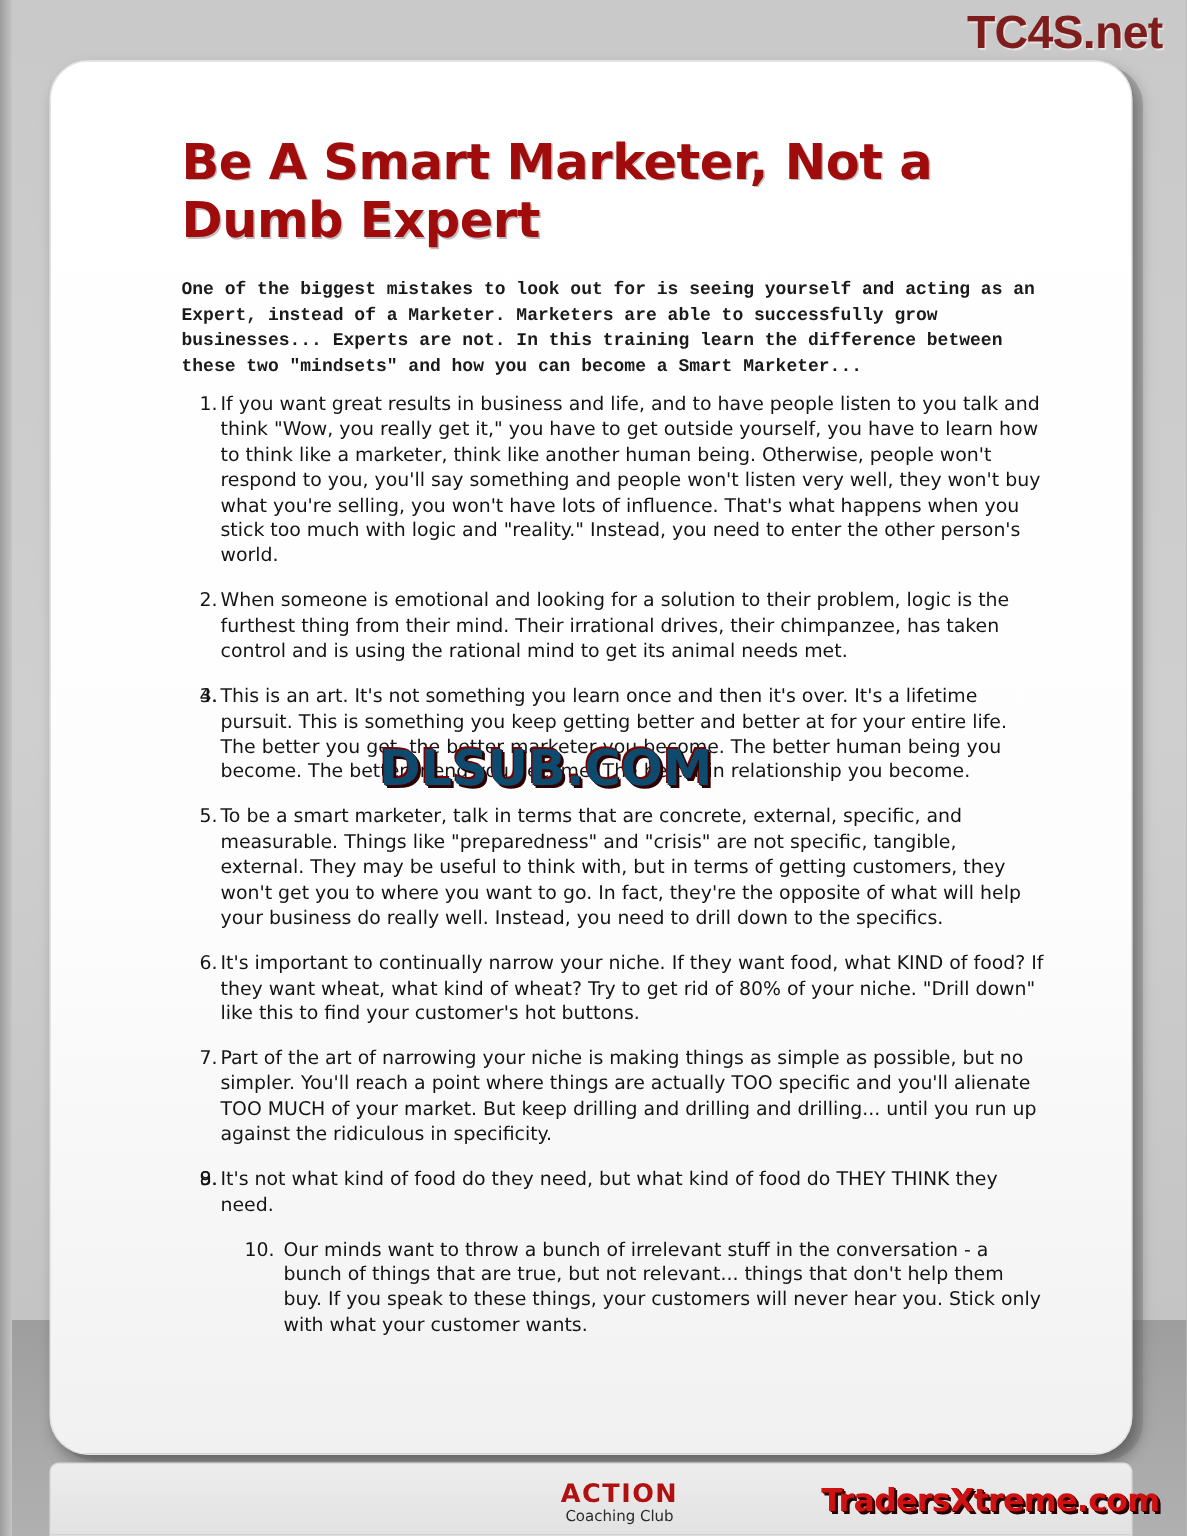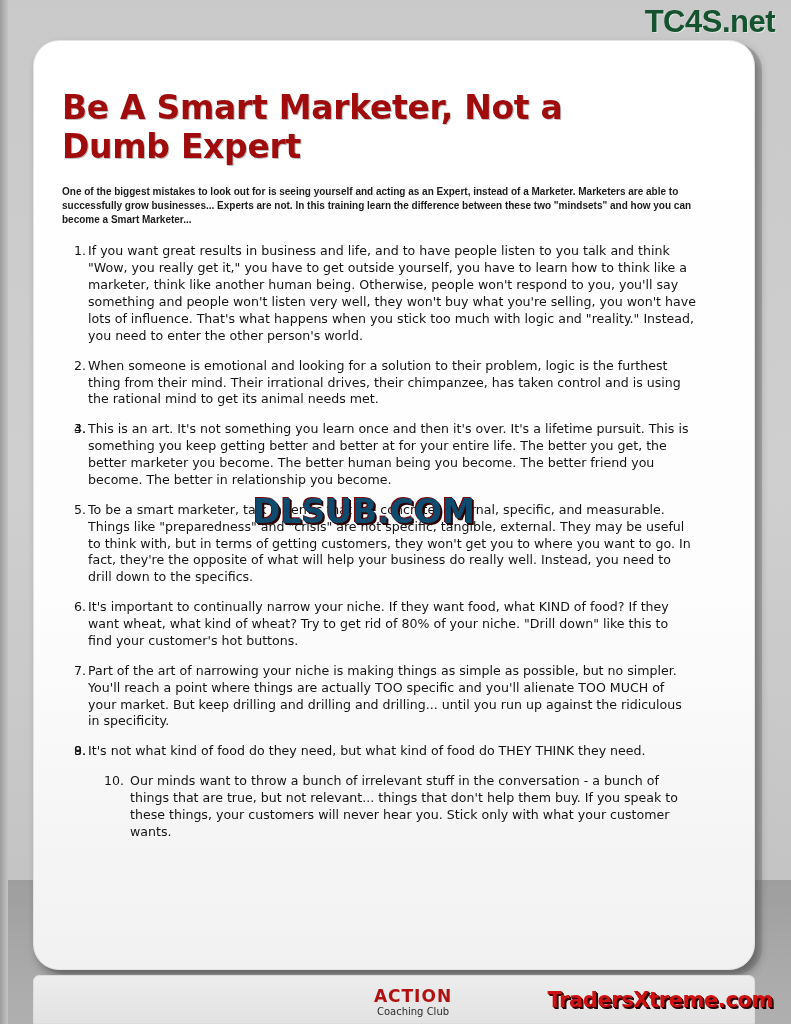--- a/index.html
+++ b/index.html
@@ -27,21 +27,21 @@
     left: 0; top: 880px;
     width: 791px; height: 144px;
     background: linear-gradient(to bottom, #9e9e9e 0%, #a6a6a6 40%, #b0b0b0 100%);
   }
 
   .watermark-tl {
     position: absolute;
     right: 16px; top: 4px;
     font-size: 31px;
     font-weight: bold;
-    color: #14532d;
+    color: #7f1d1d;
     letter-spacing: -0.5px;
     text-shadow: 1px 1px 0 #e2e2e2;
     font-family: "Liberation Sans", sans-serif;
   }
 
   
   .doc-shadow {
     position: absolute;
     left: 38px; top: 44px;
     width: 724px; height: 930px;
@@ -55,42 +55,42 @@
     left: 33px; top: 40px;
     width: 722px; height: 930px;
     background: linear-gradient(to bottom, #ffffff 0%, #fdfdfd 60%, #f1f1f1 100%);
     border-radius: 26px;
     border: 1px solid #e3e3e3;
     box-shadow: 4px 6px 10px rgba(0,0,0,.35);
     box-sizing: border-box;
     overflow: hidden;
   }
   .doc-inner {
-    padding: 48px 58px 0 28px;
+    padding: 48px 58px 0 87px;
   }
 
   h1.title {
     font-family: "DejaVu Sans", sans-serif;
     font-size: 33px;
     line-height: 1.18;
     font-weight: bold;
     color: #a00c0c;
     margin: 0 0 18px 0;
     letter-spacing: -0.3px;
     text-shadow: 1px 1px 0 rgba(0,0,0,.25);
     max-width: 560px;
   }
 
   p.lede {
-    font-family: Liberation Sans, sans-serif;
-    font-size: 10px;
+    font-family: Liberation Mono, monospace;
+    font-size: 12px;
     line-height: 1.42;
     font-weight: bold;
     color: #1a1a1a;
-    margin: 0 0 16px 0;
+    margin: 0 0 8px 0;
   }
 
   ol.points {
     margin: 0;
     padding: 0;
     list-style: none;
     counter-reset: pt;
   }
   ol.points > li {
     position: relative;

